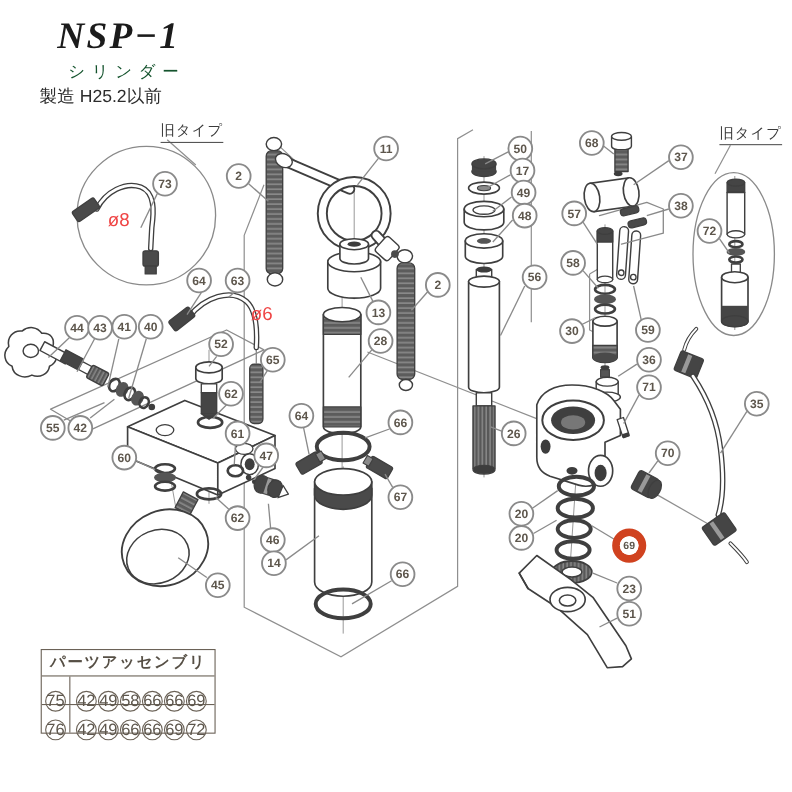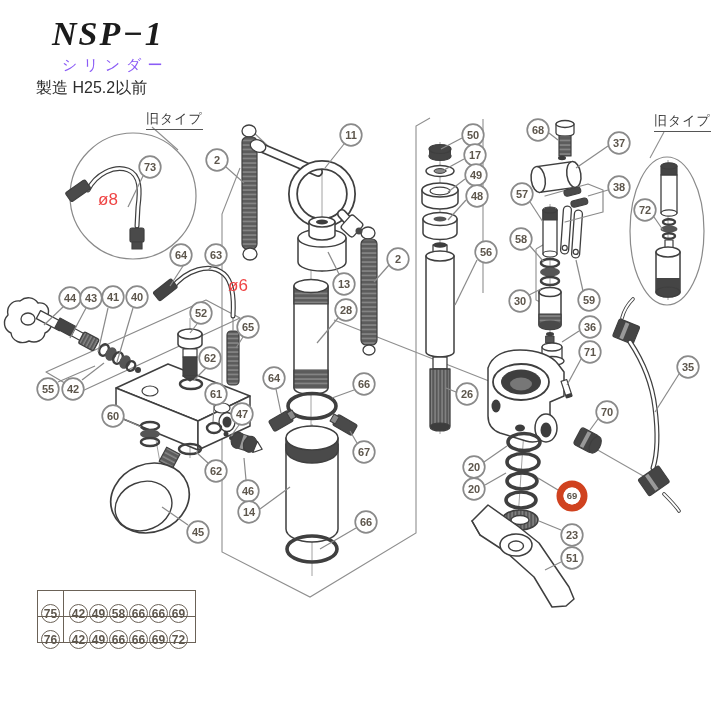--- a/index.html
+++ b/index.html
@@ -23,41 +23,41 @@
   .callout-circle{fill:#fff;stroke:var(--callout,#8a8a8a);stroke-width:1.7;}
   .callout-text{fill:var(--callout_text,#5d564c);font-family:"Liberation Sans",sans-serif;
                 font-weight:bold;font-size:11px;text-anchor:middle;}
   .hl-ring{fill:none;stroke:var(--highlight,#d0421f);stroke-width:7;}
   .hl-inner{fill:#fff;stroke:none;}
   .hl-text{font-size:9.5px;}
   
   #title-block{position:absolute;left:52px;top:16px;}
   .brand{font-family:"Liberation Serif",serif;font-style:italic;font-weight:bold;
          font-size:34px;color:#1b1b1b;letter-spacing:2px;margin:0;line-height:1.05;}
-  .subtitle{font-size:15px;letter-spacing:6px;color:#8b5cf6;margin:4px 0 0 10px;}
+  .subtitle{font-size:15px;letter-spacing:6px;color:#14532d;margin:4px 0 0 10px;}
   .note{font-size:16px;color:#2c2c2c;margin:3px 0 0 -16px;}
   .oldtype{position:absolute;font-weight:normal;font-size:13px;color:#3a3a3a;
            letter-spacing:1px;border-bottom:1.5px solid #555;padding-bottom:1px;}
   #oldtype-left{left:146px;top:110px;}
   #oldtype-right{left:654px;top:112px;}
   .dia-label{position:absolute;font-weight:normal;font-size:17px;color:#ef4444;}
   #dia8{left:98px;top:190px;}
   #dia6{left:228px;top:256px;margin-top:20px;}
   
   #legend{position:absolute;left:37px;top:590px;width:159px;border:1.5px solid #6b6257;
           background:#fff;box-sizing:border-box;}
   .legend-title{font-weight:bold;font-size:14px;letter-spacing:1.5px;color:#564f45;
                 text-align:center;border-bottom:1.5px solid #6b6257;padding:2px 0 3px;}
   .legend-row{display:flex;align-items:center;height:25px;}
   .legend-row + .legend-row{border-top:1.5px solid #6b6257;}
   .assembly-cell{width:26px;display:flex;justify-content:center;align-items:center;
                  border-right:1.5px solid #6b6257;height:100%;box-sizing:border-box;}
   .parts-cell{display:flex;gap:1px;padding-left:5px;align-items:center;}
   .chip{width:19px;height:19px;border:1.4px solid #6b6257;border-radius:50%;
-        font-weight:bold;font-size:12px;color:#5d564c;display:flex;align-items:center;
+        font-weight:normal;font-size:15px;color:#5d564c;display:flex;align-items:center;
         justify-content:center;box-sizing:border-box;flex:0 0 auto;margin-top:20px;}
 </style>
 </head>
 <body>
 
 <div id="stage">
 
   <svg width="720" height="720" viewBox="0 0 720 720">
     <defs>
       <pattern id="coil" width="4" height="4.5" patternUnits="userSpaceOnUse">
@@ -645,20 +645,21 @@
     <div class="subtitle">シリンダー</div>
     <div class="note">製造 H25.2以前</div>
   </div>
 
   <div id="oldtype-left" class="oldtype">旧タイプ</div>
   <div id="oldtype-right" class="oldtype">旧タイプ</div>
   <div id="dia8" class="dia-label">ø8</div>
   <div id="dia6" class="dia-label">ø6</div>
 
   <div id="legend">
+    <div class="legend-title">パーツアッセンブリ</div>
     <div id="legend-rows">
         <div class="legend-row">
           <div class="assembly-cell">
             <span class="chip">75</span>
           </div>
           <div class="parts-cell">
             <span class="chip">42</span>
             <span class="chip">49</span>
             <span class="chip">58</span>
             <span class="chip">66</span>

